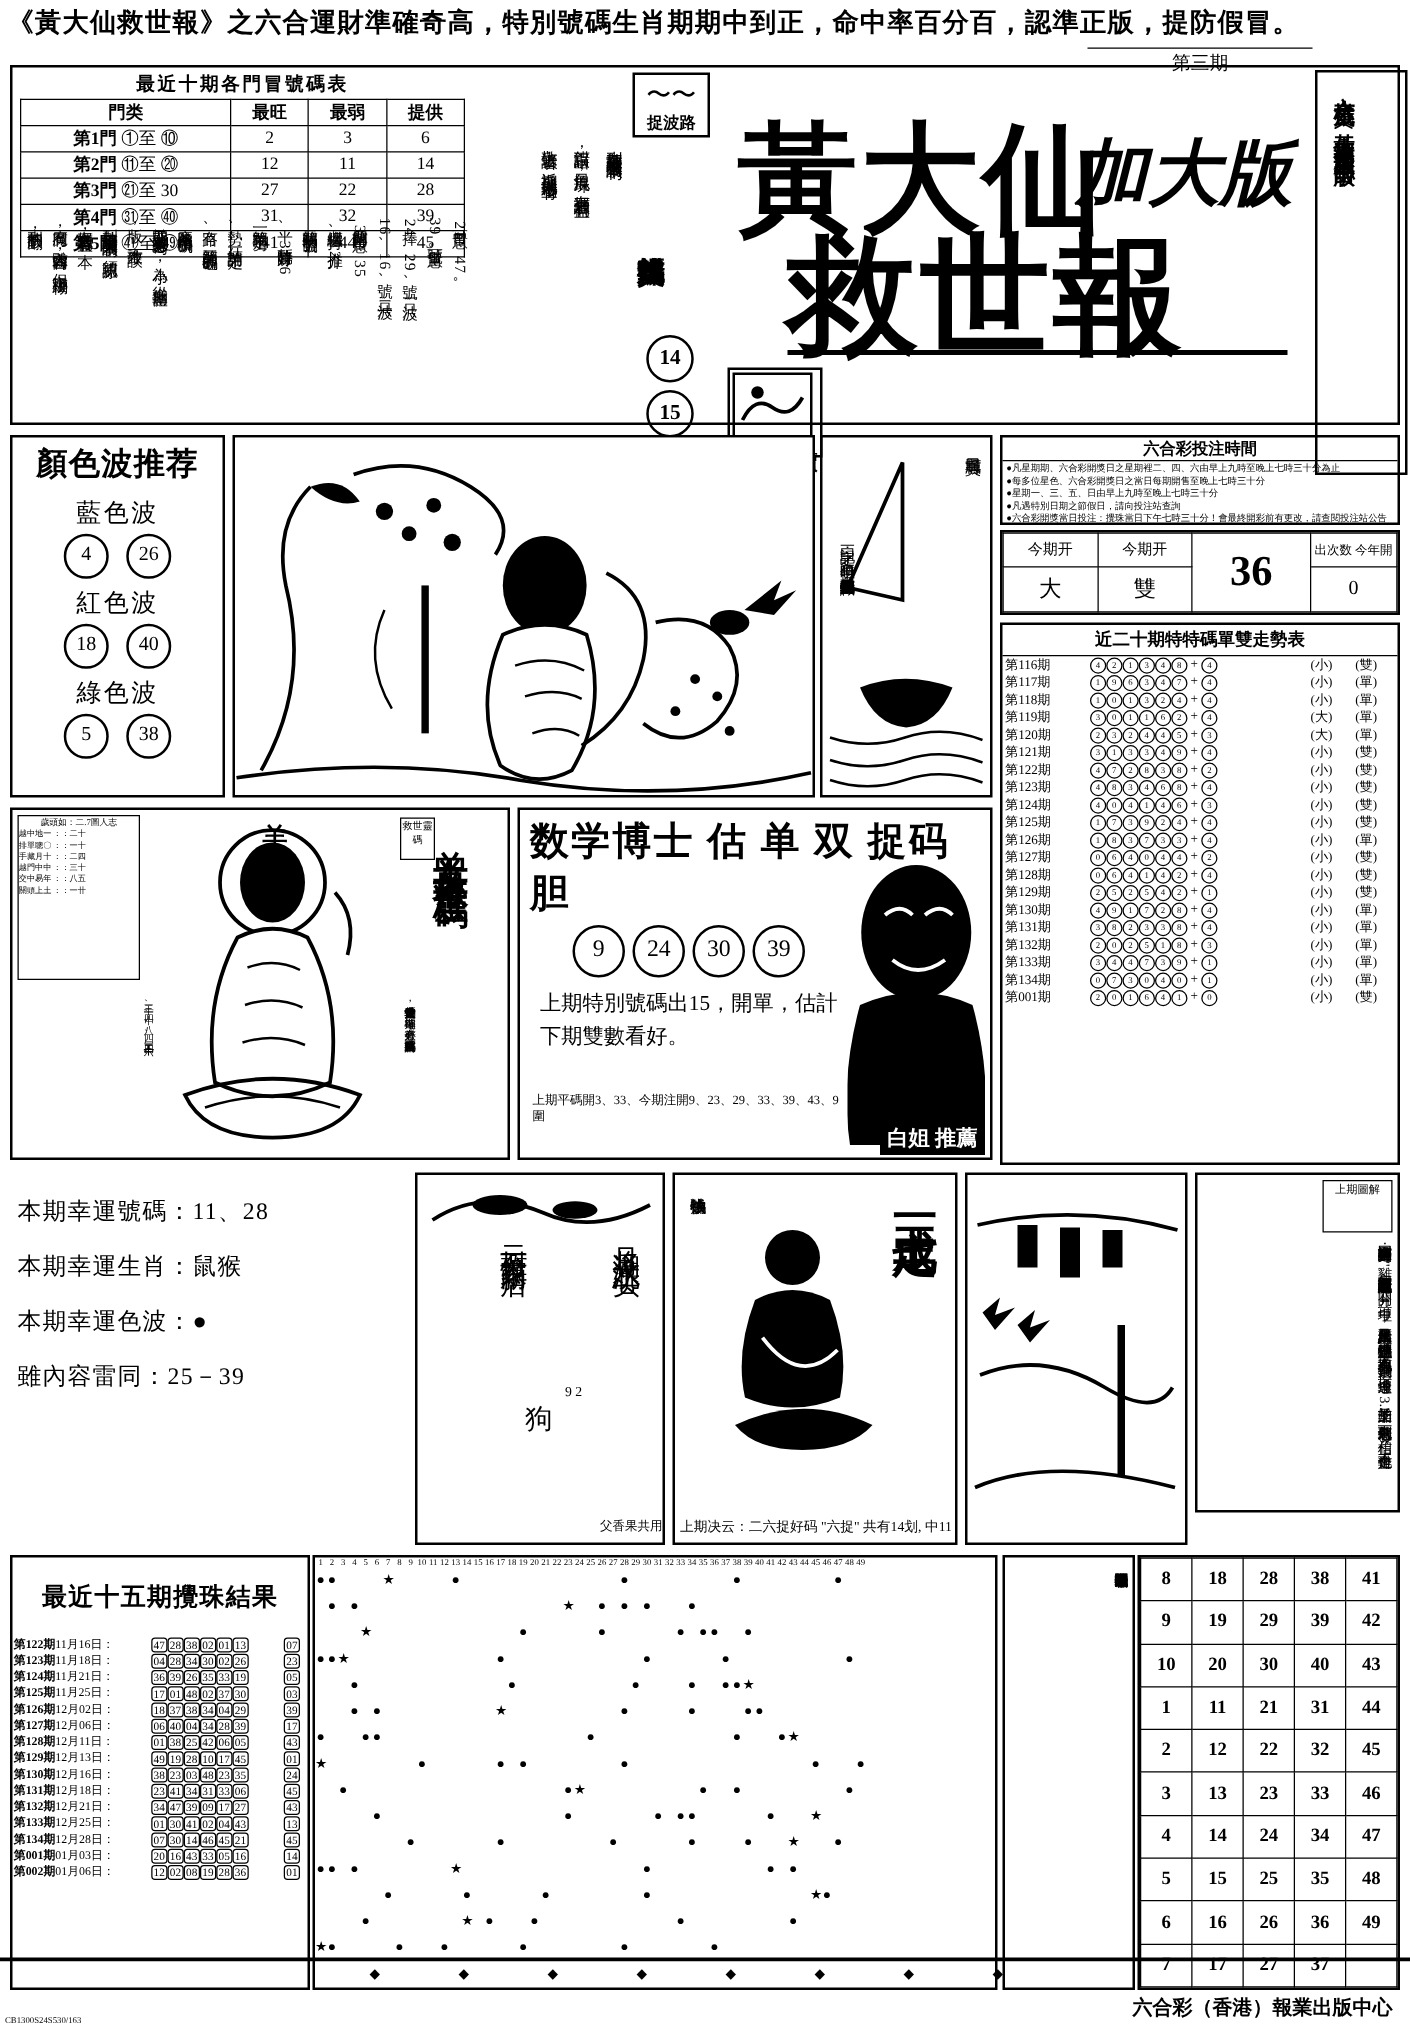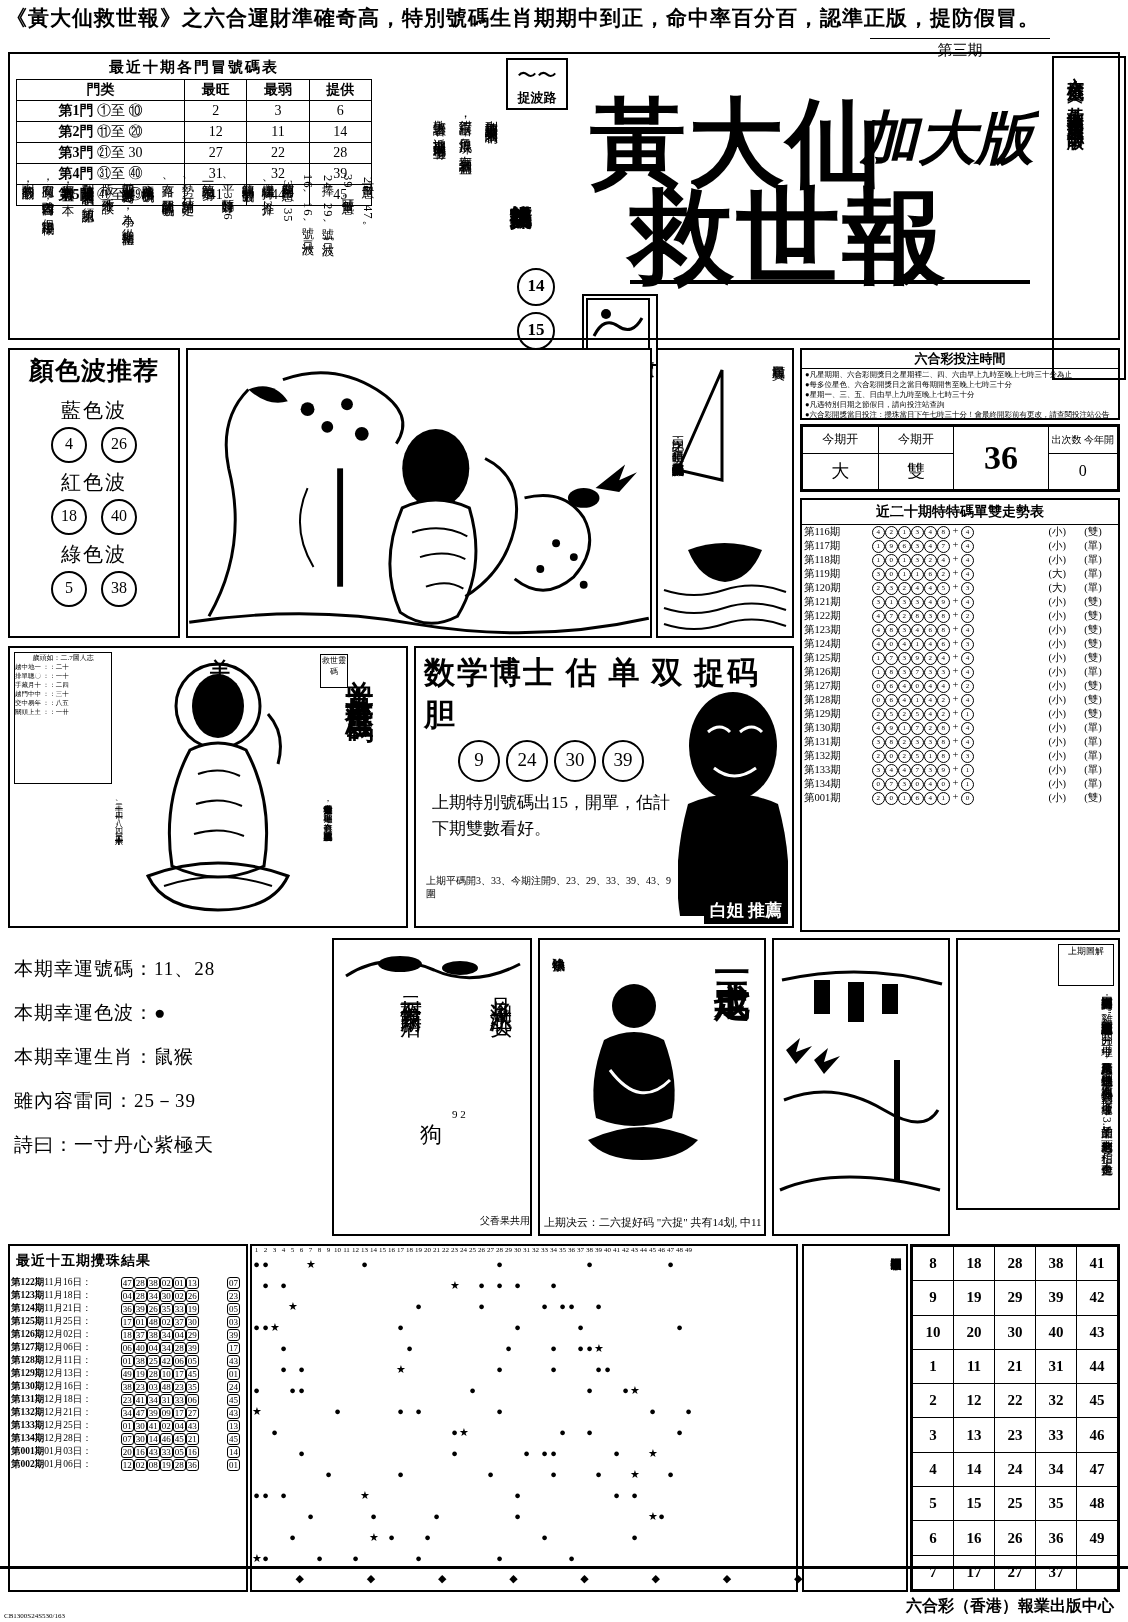--- a/index.html
+++ b/index.html
@@ -100,21 +100,21 @@
   #thief .three{position:absolute;top:14px;right:10px;font-size:36px;writing-mode:vertical-rl;line-height:44px;font-weight:bold;}
   #thief .cap{position:absolute;bottom:4px;left:4px;font-size:11px;line-height:15px;}
 
   #pic4{top:938px;left:772px;width:178px;height:298px;}
   #right-note{top:938px;left:956px;width:164px;height:272px;}
   #right-note .stamp{position:absolute;top:4px;right:4px;width:54px;height:40px;border:1px solid #000;font-size:9px;text-align:center;}
   #right-note .v{position:absolute;top:48px;right:4px;height:242px;font-size:11.5px;writing-mode:vertical-rl;line-height:15px;}
 
   
   #res{top:1244px;left:8px;width:240px;height:348px;}
-  #res .hd{font-size:14px;font-weight:bold;text-align:left;padding:6px;letter-spacing:1px;}
+  #res .hd{font-size:20px;font-weight:bold;text-align:center;padding:18px;letter-spacing:1px;}
   #res table{border-collapse:collapse;width:100%;}
   #res td{font-size:9.5px;padding:0 1px;white-space:nowrap;}
   .nm{display:inline-block;border:1px solid #000;border-radius:3px;padding:0 1px;font-size:9px;}
 
   #dots{top:1244px;left:250px;width:548px;height:348px;}
   #dots .hdr{font-size:7px;letter-spacing:0;}
   .dotcell{display:inline-block;width:9px;text-align:center;font-size:11px;}
 
   #zhu{top:1244px;left:802px;width:106px;height:348px;}
   #zhu .v{position:absolute;top:4px;right:3px;height:338px;font-size:11px;writing-mode:vertical-rl;line-height:15px;}
@@ -505,24 +505,23 @@
       <path d="M62 56 q12 -10 22 0" stroke="#fff" fill="none" stroke-width="3"></path>
       <path d="M36 92 q20 16 42 0" stroke="#fff" fill="none" stroke-width="3"></path>
       <path d="M10 128 q46 -20 90 0 q16 58 8 112 h-106 q-8 -54 8 -112z" fill="#000"></path>
     </svg>
     <div class="bai">白姐 推薦</div>
   </div>
 
   <div class="bx" id="lucky">
     <div id="lucky-rows">
         <div class="row"><span>本期幸運號碼：</span><span>11、28</span></div>
+        <div class="row"><span>本期幸運生肖：</span><span>鼠猴</span></div>
         <div class="row"><span>本期幸運色波：</span><span>●</span></div>
-        <div class="row"><span>本期幸運生肖：</span><span>鼠猴</span></div>
         <div class="row"><span>雖內容雷同：</span><span>25－39</span></div>
-        <div class="row"><span>詩曰：</span><span>一寸丹心紫極天</span></div>
       </div>
   </div>
 
   <div class="bx bd" id="poem1">
     <svg style="position:absolute;top:6px;left:6px;" width="186" height="40" viewBox="0 0 186 40">
       <path d="M6 30 q40 -26 88 -6 q40 18 86 -6" stroke="#000" fill="none" stroke-width="3"></path>
       <ellipse cx="60" cy="18" rx="22" ry="8" fill="#000"></ellipse>
       <ellipse cx="120" cy="22" rx="18" ry="7" fill="#000"></ellipse>
     </svg>
     <div class="v" style="height:200px;">且将湖水洗心头</div>

